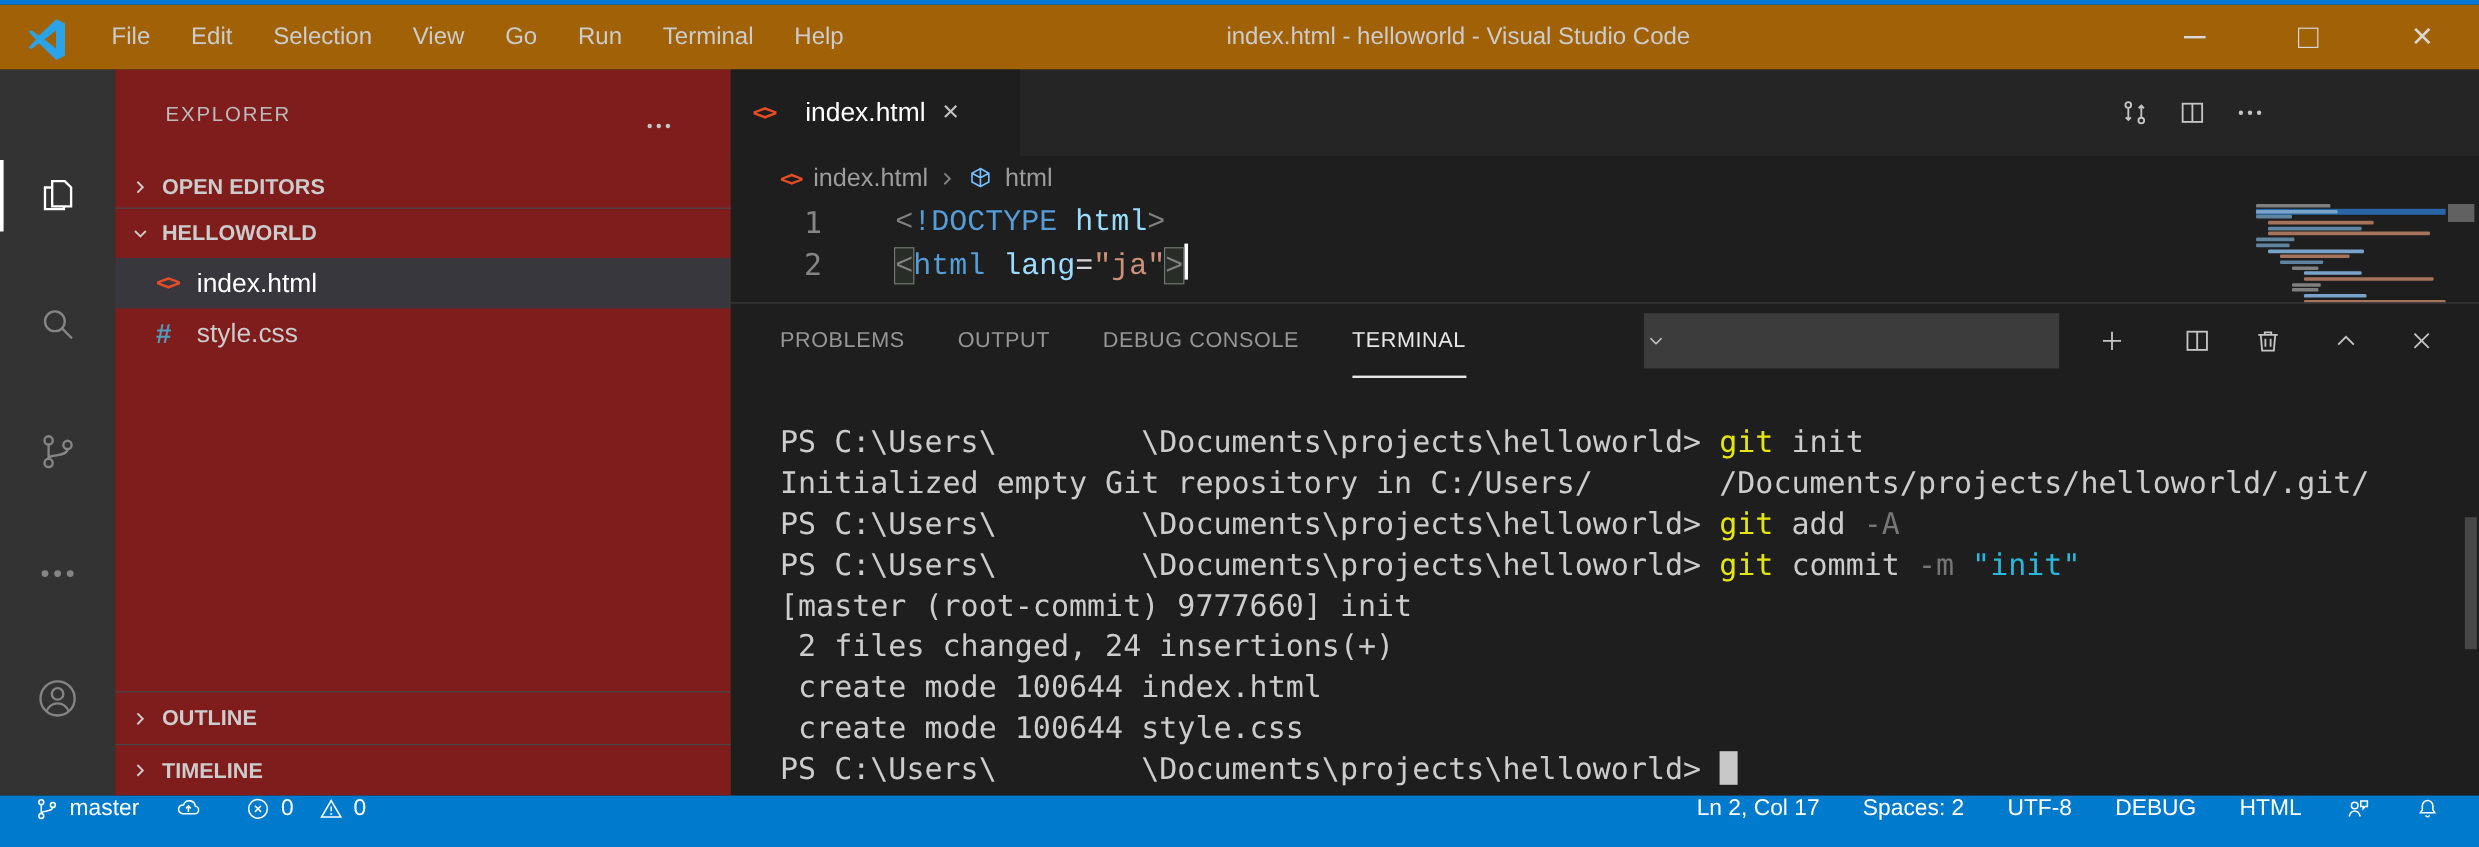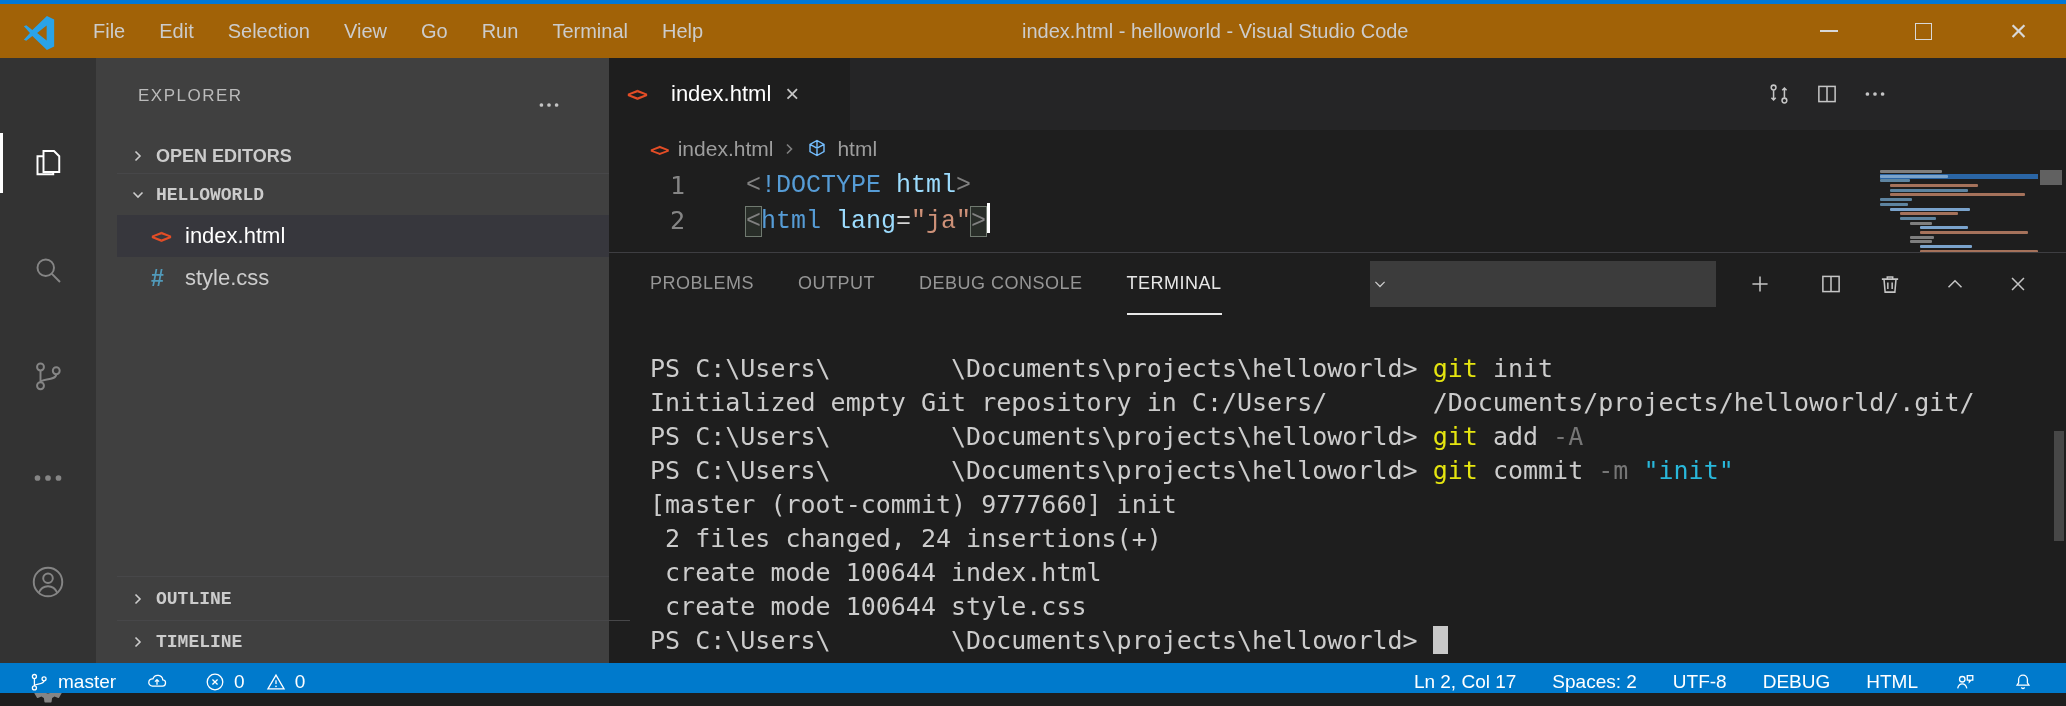--- a/index.html
+++ b/index.html
@@ -23,28 +23,28 @@
 
   
   .activitybar{position:absolute;left:0;top:58px;width:96px;height:605px;background:#333333;}
   .act-icon{position:absolute;left:0;width:96px;height:60px;display:flex;align-items:center;
             justify-content:center;color:#858585;}
   .act-icon.active{color:#ffffff;box-shadow:inset 3px 0 0 #ffffff;}
   .act-icon svg{width:36px;height:36px;stroke:currentColor;fill:none;stroke-width:1.3;}
   .act-icon svg .fill{fill:currentColor;stroke:none;}
 
   
-  .sidebar{position:absolute;left:96px;top:58px;width:513px;height:605px;background:#404040;}
+  .sidebar{position:absolute;left:96px;top:58px;width:513px;height:605px;background:#7f1d1d;}
   .sb-title{position:absolute;left:42px;top:28px;font-size:17px;letter-spacing:1.5px;color:#bbbbbb;}
   .sb-more{position:absolute;left:440px;top:34px;color:#c5c5c5;}
-  .sb-row{position:absolute;left:0;width:513px;height:42px;display:flex;align-items:center;box-sizing:border-box;margin-left:21px;}
+  .sb-row{position:absolute;left:0;width:513px;height:42px;display:flex;align-items:center;box-sizing:border-box;}
   .sb-section{font-weight:bold;font-size:18px;color:#cccccc;}
   .sb-chevron{margin-left:13px;margin-right:10px;width:16px;height:16px;color:#cccccc;}
   .sb-chevron svg{width:16px;height:16px;stroke:currentColor;fill:none;stroke-width:1.6;}
-  .sb-divider{border-top:1px solid #474749;font-family:Liberation Mono, monospace;}
+  .sb-divider{border-top:1px solid #474749;}
   .file-row{padding-left:34px;font-size:22px;color:#cccccc;}
   .file-row.selected{background:#37373d;color:#ffffff;}
   .ficon{display:inline-block;width:34px;font-weight:bold;}
   .ficon.html{color:#e44d26;font-family:"DejaVu Sans Mono",monospace;font-size:19px;letter-spacing:-2px;}
   .ficon.css{color:#519aba;font-size:23px;}
 
   
   .tabbar{position:absolute;left:609px;top:58px;right:0;height:72px;background:#252526;}
   .tab{position:absolute;left:0;top:0;width:241px;height:72px;background:#1e1e1e;display:flex;
        align-items:center;padding:0 18px;box-sizing:border-box;}
@@ -93,22 +93,22 @@
   .pa{position:absolute;top:16px;width:30px;height:30px;display:flex;align-items:center;
       justify-content:center;color:#c5c5c5;}
   .pa svg{width:26px;height:26px;stroke:currentColor;fill:none;stroke-width:1.4;}
   .terminal{position:absolute;left:41px;top:99px;font-family:"DejaVu Sans Mono",monospace;
             font-size:25px;line-height:34px;white-space:pre;color:#cccccc;}
   .t-fg{color:#cccccc;}.t-cmd{color:#e5e510;}.t-dim{color:#767676;}.t-str{color:#29b8db;}
   .term-cursor{display:inline-block;width:15px;height:28px;background:#c8c8c8;vertical-align:-5px;}
   .term-scrollbar{position:absolute;right:2px;top:178px;width:10px;height:110px;background:rgba(150,150,150,.35);}
 
   
-  .statusbar{position:absolute;left:0;top:663px;width:100%;height:30px;background:#007acc;color:#ffffff;
-             display:flex;align-items:flex-end;justify-content:space-between;font-size:19px;}
+  .statusbar{position:absolute;left:0;top:663px;width:100%;height:43px;background:#007acc;color:#ffffff;
+             display:flex;align-items:flex-start;justify-content:space-between;font-size:19px;}
   .sb-left{display:flex;align-items:center;padding-left:28px;}
   .sb-right{display:flex;align-items:center;gap:36px;padding-right:32px;}
   .st-item{display:flex;align-items:center;gap:8px;}
   .st-item svg{width:22px;height:22px;stroke:#ffffff;fill:none;stroke-width:1.4;}
   .ml30{margin-left:30px;} .ml36{margin-left:36px;} .ml16{margin-left:16px;}
 </style>
 </head>
 <body>
 
 <div id="app">

